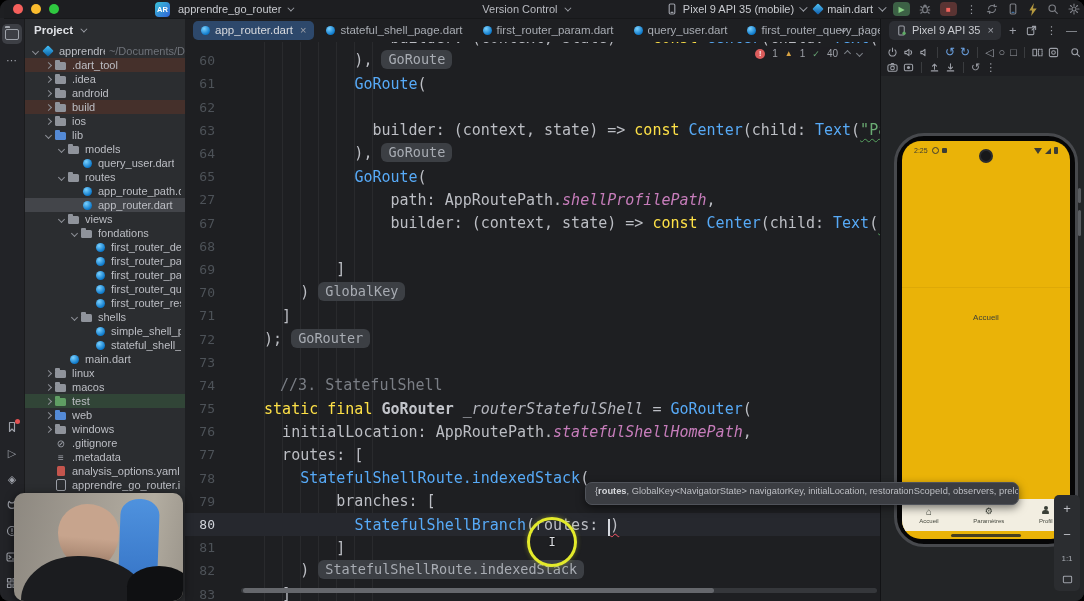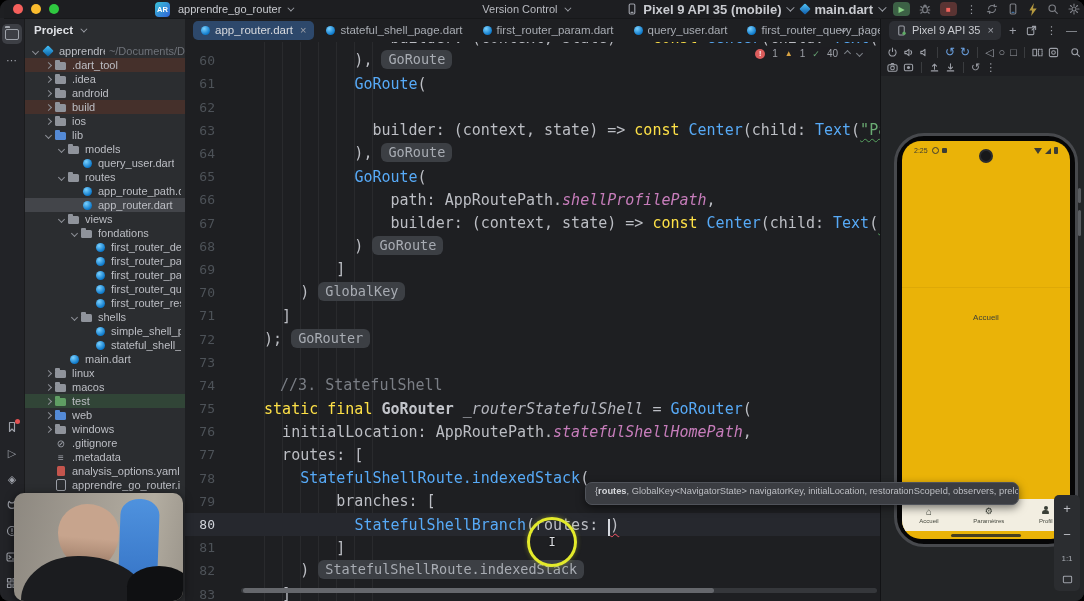--- a/index.html
+++ b/index.html
@@ -12,21 +12,21 @@
   
   .titlebar{position:absolute;left:4px;top:0;width:1084px;height:18px;background:#1d1e21;display:flex;align-items:center;border-bottom:1px solid #17181a;z-index:10;}
   .lights{display:flex;gap:8px;margin-left:9px;}
   .light{width:10px;height:10px;border-radius:50%;}
   .l-red{background:#f6605c;} .l-yel{background:#fabc2e;} .l-grn{background:#2fc840;}
   .ar-badge{margin-left:96px;width:15px;height:15px;border-radius:4px;background:linear-gradient(135deg,#3bc2d8,#2f62d8);color:#fff;font-size:7.5px;font-weight:bold;display:flex;align-items:center;justify-content:center;flex:none;}
   .tb-item{display:inline-flex;align-items:center;gap:6px;color:#c9cbd0;font-size:11px;margin-left:8px;white-space:nowrap;}
   .tb-item .chev{width:4px;height:4px;}
   .vcs{margin-left:190px;color:#b9bbc1;}
   .tb-right{position:absolute;right:8px;top:0;height:18px;display:flex;align-items:center;gap:9px;}
-  .devsel,.runcfg{display:inline-flex;align-items:center;gap:5px;color:#c9cbd0;font-size:13px;white-space:nowrap;font-weight:bold;}
+  .devsel,.runcfg{display:inline-flex;align-items:center;gap:5px;color:#c9cbd0;font-size:11px;white-space:nowrap;}
   .flutter-diamond{width:8px;height:8px;background:linear-gradient(135deg,#53c6f8,#0c59a8);transform:rotate(45deg);border-radius:1px;flex:none;}
   .runbtn{width:17px;height:14px;border-radius:4px;background:#3c6145;display:flex;align-items:center;justify-content:center;color:#89d185;font-size:8px;}
   .stopbtn{width:17px;height:14px;border-radius:4px;background:#5a3433;display:flex;align-items:center;justify-content:center;color:#f2635d;font-size:8px;}
   .dimicon{opacity:.75;display:flex;align-items:center;}
   .kebab{color:#9da0a8;font-size:11px;line-height:1;}
 
   
   .leftstrip{position:absolute;left:0;top:18px;width:24px;height:583px;background:#222327;border-right:1px solid #1a1b1d;display:flex;flex-direction:column;align-items:center;z-index:5;}
   .strip-btn{width:20px;height:20px;display:flex;align-items:center;justify-content:center;border-radius:5px;margin-top:6px;position:relative;color:#9da0a8;}
   .strip-btn.active{background:#3d3f45;}
@@ -629,32 +629,31 @@
             <span class="lnum">64</span>
             <span class="lcode"><span class="s-pl">            ), </span><span class="s-chip">GoRoute</span></span>
           </div>
 
           <div class="cline">
             <span class="lnum">65</span>
             <span class="lcode"><span class="s-pl">            </span><span class="s-fn">GoRoute</span><span class="s-pl">(</span></span>
           </div>
 
           <div class="cline">
-            <span class="lnum">66</span>
+            <span class="lnum">27</span>
             <span class="lcode"><span class="s-pl">                path: AppRoutePath.</span><span class="s-prop">shellProfilePath</span><span class="s-pl">,</span></span>
           </div>
 
           <div class="cline">
             <span class="lnum">67</span>
             <span class="lcode"><span class="s-pl">                builder: (context, state) =&gt; </span><span class="s-kw">const </span><span class="s-fn">Center</span><span class="s-pl">(child: </span><span class="s-fn">Text</span><span class="s-pl">(</span><span class="s-strw">"Prof</span></span>
           </div>
 
           <div class="cline">
             <span class="lnum">68</span>
-            <span class="lcode"><span class="s-pl">            ) </span><span class="s-chip">GoRoute</span></span>
           </div>
 
           <div class="cline">
             <span class="lnum">69</span>
             <span class="lcode"><span class="s-pl">          ]</span></span>
           </div>
 
           <div class="cline">
             <span class="lnum">70</span>
             <span class="lcode"><span class="s-pl">      ) </span><span class="s-chip">GlobalKey</span></span>

